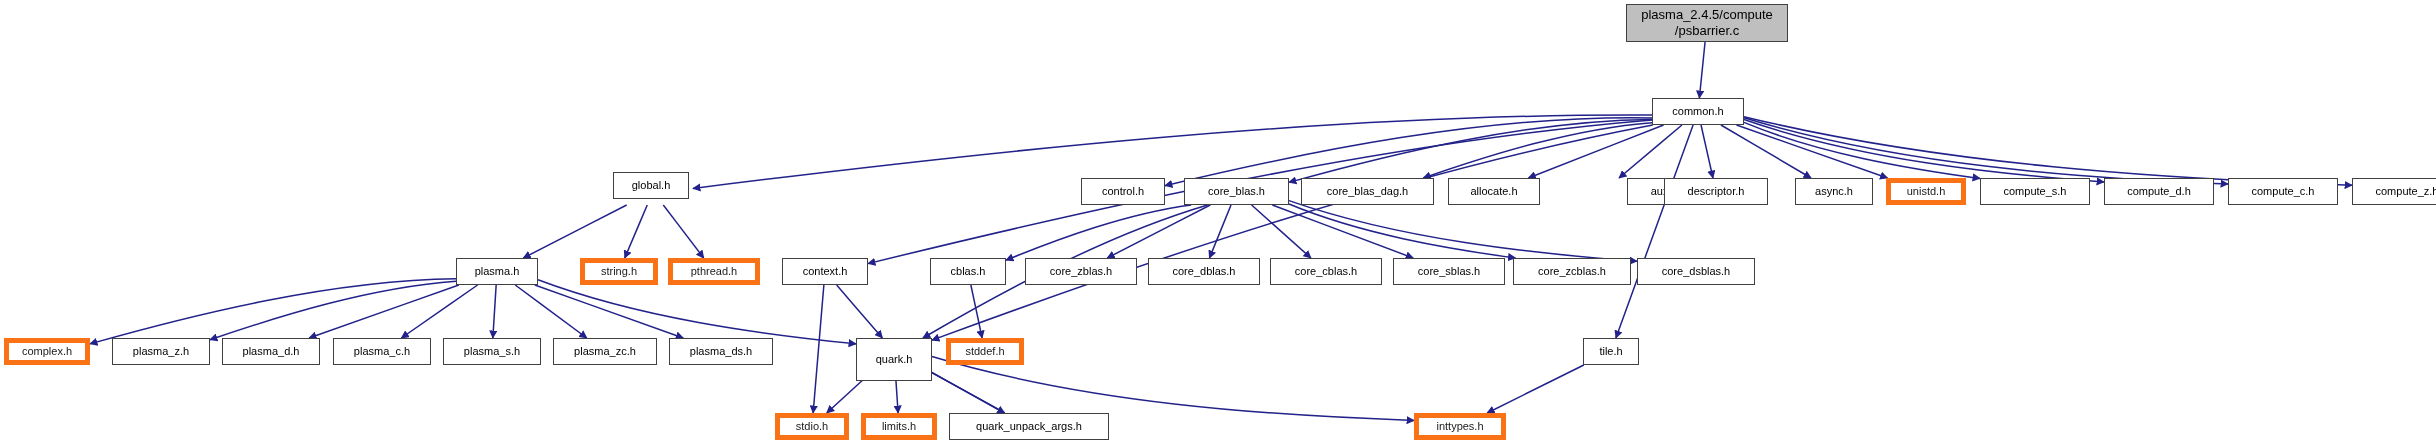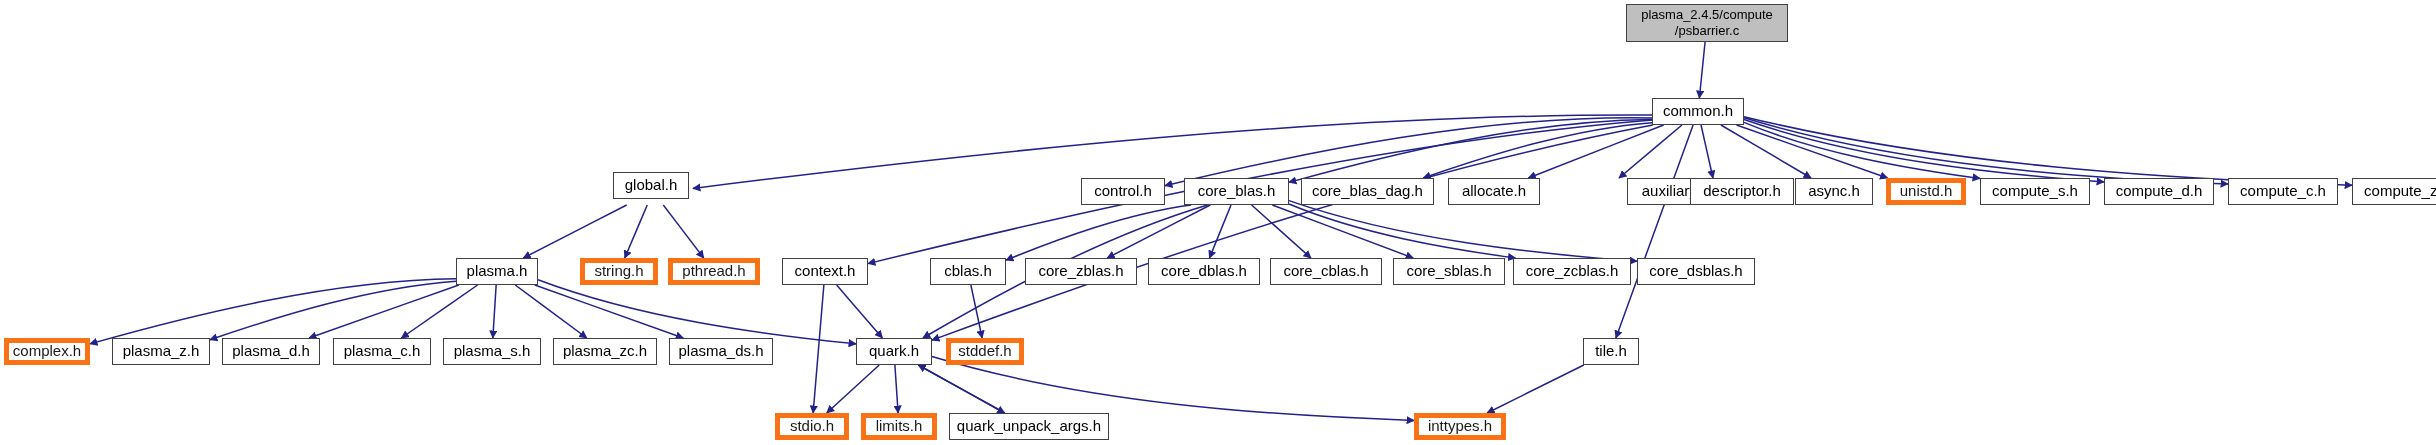--- a/index.html
+++ b/index.html
@@ -25,21 +25,21 @@
   .node {
     position: absolute;
     box-sizing: border-box;
     display: flex;
     align-items: center;
     justify-content: center;
     text-align: center;
     background: #ffffff;
     border: 1px solid #404040;
     color: #000000;
-    font-size: 15px;
+    font-size: 11px;
     line-height: 1.22;
     white-space: pre-line;
     z-index: 3;
   }
   
   .node.current {
     background: #bfbfbf;
     border: 1.6px solid #404040;
   }
   
@@ -111,21 +111,21 @@
   <div id="node-layer">
       <div class="node current" style="left: 1626px; top: 4px; width: 162px; height: 38px; font-size: 13px;">plasma_2.4.5/compute
 /psbarrier.c</div>
       <div class="node documented" style="left: 1652px; top: 98px; width: 92px; height: 27px;">common.h</div>
       <div class="node documented" style="left: 613px; top: 172px; width: 76px; height: 27px;">global.h</div>
       <div class="node documented" style="left: 1081px; top: 178px; width: 84px; height: 27px;">control.h</div>
       <div class="node documented" style="left: 1184px; top: 178px; width: 105px; height: 27px;">core_blas.h</div>
       <div class="node documented" style="left: 1301px; top: 178px; width: 133px; height: 27px;">core_blas_dag.h</div>
       <div class="node documented" style="left: 1448px; top: 178px; width: 92px; height: 27px;">allocate.h</div>
       <div class="node documented" style="left: 1627px; top: 178px; width: 96px; height: 27px;">auxiliary.h</div>
-      <div class="node documented" style="left: 1664px; top: 178px; width: 104px; height: 27px; margin-left: 26px;">descriptor.h</div>
+      <div class="node documented" style="left: 1664px; top: 178px; width: 104px; height: 27px;">descriptor.h</div>
       <div class="node documented" style="left: 1795px; top: 178px; width: 78px; height: 27px;">async.h</div>
       <div class="node system" style="left: 1886px; top: 178px; width: 80px; height: 27px;">unistd.h</div>
       <div class="node documented" style="left: 1980px; top: 178px; width: 110px; height: 27px;">compute_s.h</div>
       <div class="node documented" style="left: 2104px; top: 178px; width: 110px; height: 27px;">compute_d.h</div>
       <div class="node documented" style="left: 2228px; top: 178px; width: 110px; height: 27px;">compute_c.h</div>
       <div class="node documented" style="left: 2352px; top: 178px; width: 110px; height: 27px;">compute_z.h</div>
       <div class="node documented" style="left: 456px; top: 258px; width: 82px; height: 27px;">plasma.h</div>
       <div class="node system" style="left: 580px; top: 258px; width: 78px; height: 27px;">string.h</div>
       <div class="node system" style="left: 668px; top: 258px; width: 92px; height: 27px;">pthread.h</div>
       <div class="node documented" style="left: 782px; top: 258px; width: 86px; height: 27px;">context.h</div>
@@ -136,21 +136,21 @@
       <div class="node documented" style="left: 1393px; top: 258px; width: 112px; height: 27px;">core_sblas.h</div>
       <div class="node documented" style="left: 1513px; top: 258px; width: 118px; height: 27px;">core_zcblas.h</div>
       <div class="node documented" style="left: 1637px; top: 258px; width: 118px; height: 27px;">core_dsblas.h</div>
       <div class="node system" style="left: 4px; top: 338px; width: 86px; height: 27px;">complex.h</div>
       <div class="node documented" style="left: 112px; top: 338px; width: 98px; height: 27px;">plasma_z.h</div>
       <div class="node documented" style="left: 222px; top: 338px; width: 98px; height: 27px;">plasma_d.h</div>
       <div class="node documented" style="left: 333px; top: 338px; width: 98px; height: 27px;">plasma_c.h</div>
       <div class="node documented" style="left: 443px; top: 338px; width: 98px; height: 27px;">plasma_s.h</div>
       <div class="node documented" style="left: 553px; top: 338px; width: 104px; height: 27px;">plasma_zc.h</div>
       <div class="node documented" style="left: 669px; top: 338px; width: 104px; height: 27px;">plasma_ds.h</div>
-      <div class="node documented" style="left: 856px; top: 338px; width: 76px; height: 27px;">quark.h</div>
+      <div class="node documented" style="left: 856px; top: 338px; width: 76px; height: 43px;">quark.h</div>
       <div class="node system" style="left: 946px; top: 338px; width: 78px; height: 27px;">stddef.h</div>
       <div class="node documented" style="left: 1583px; top: 338px; width: 56px; height: 27px;">tile.h</div>
       <div class="node system" style="left: 775px; top: 413px; width: 74px; height: 27px;">stdio.h</div>
       <div class="node system" style="left: 861px; top: 413px; width: 76px; height: 27px;">limits.h</div>
       <div class="node documented" style="left: 949px; top: 413px; width: 160px; height: 27px;">quark_unpack_args.h</div>
       <div class="node system" style="left: 1414px; top: 413px; width: 92px; height: 27px;">inttypes.h</div>
     </div>
 </div>
 
 </body></html>

